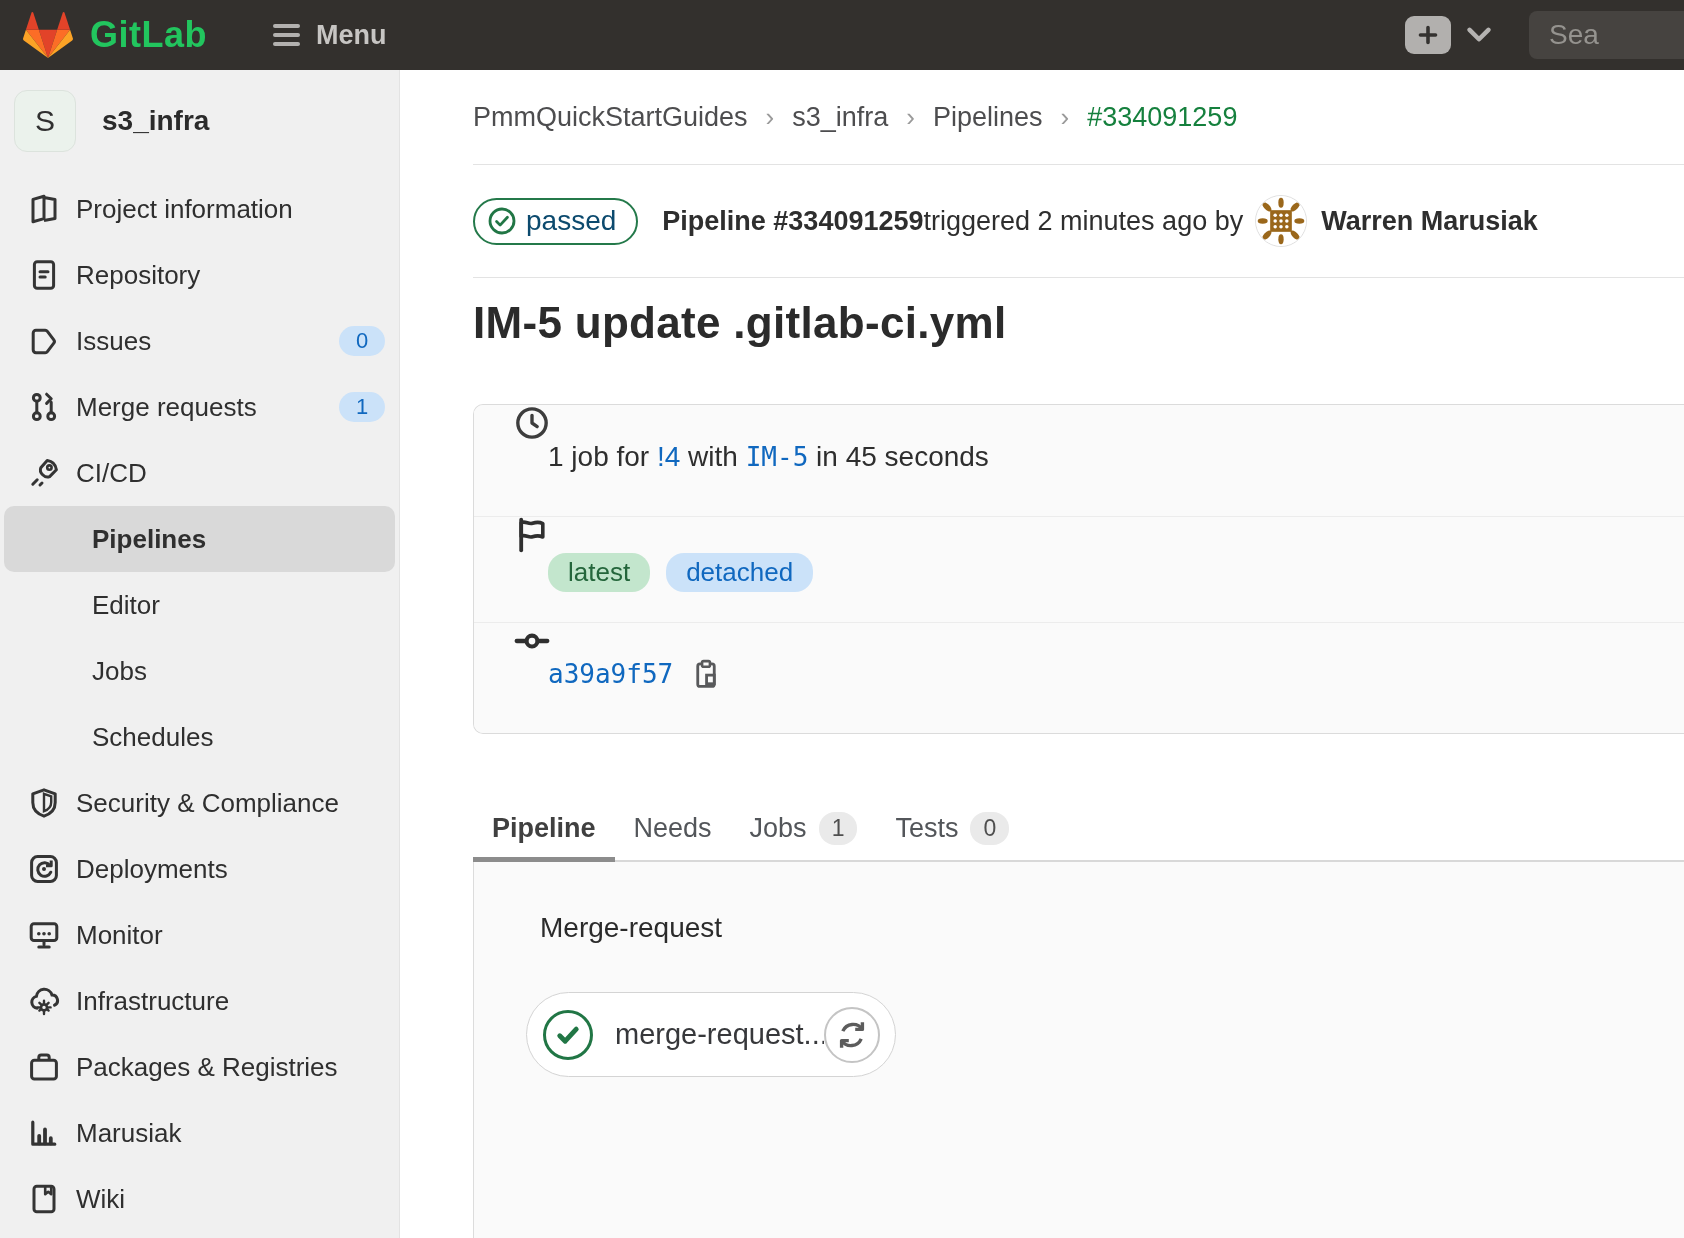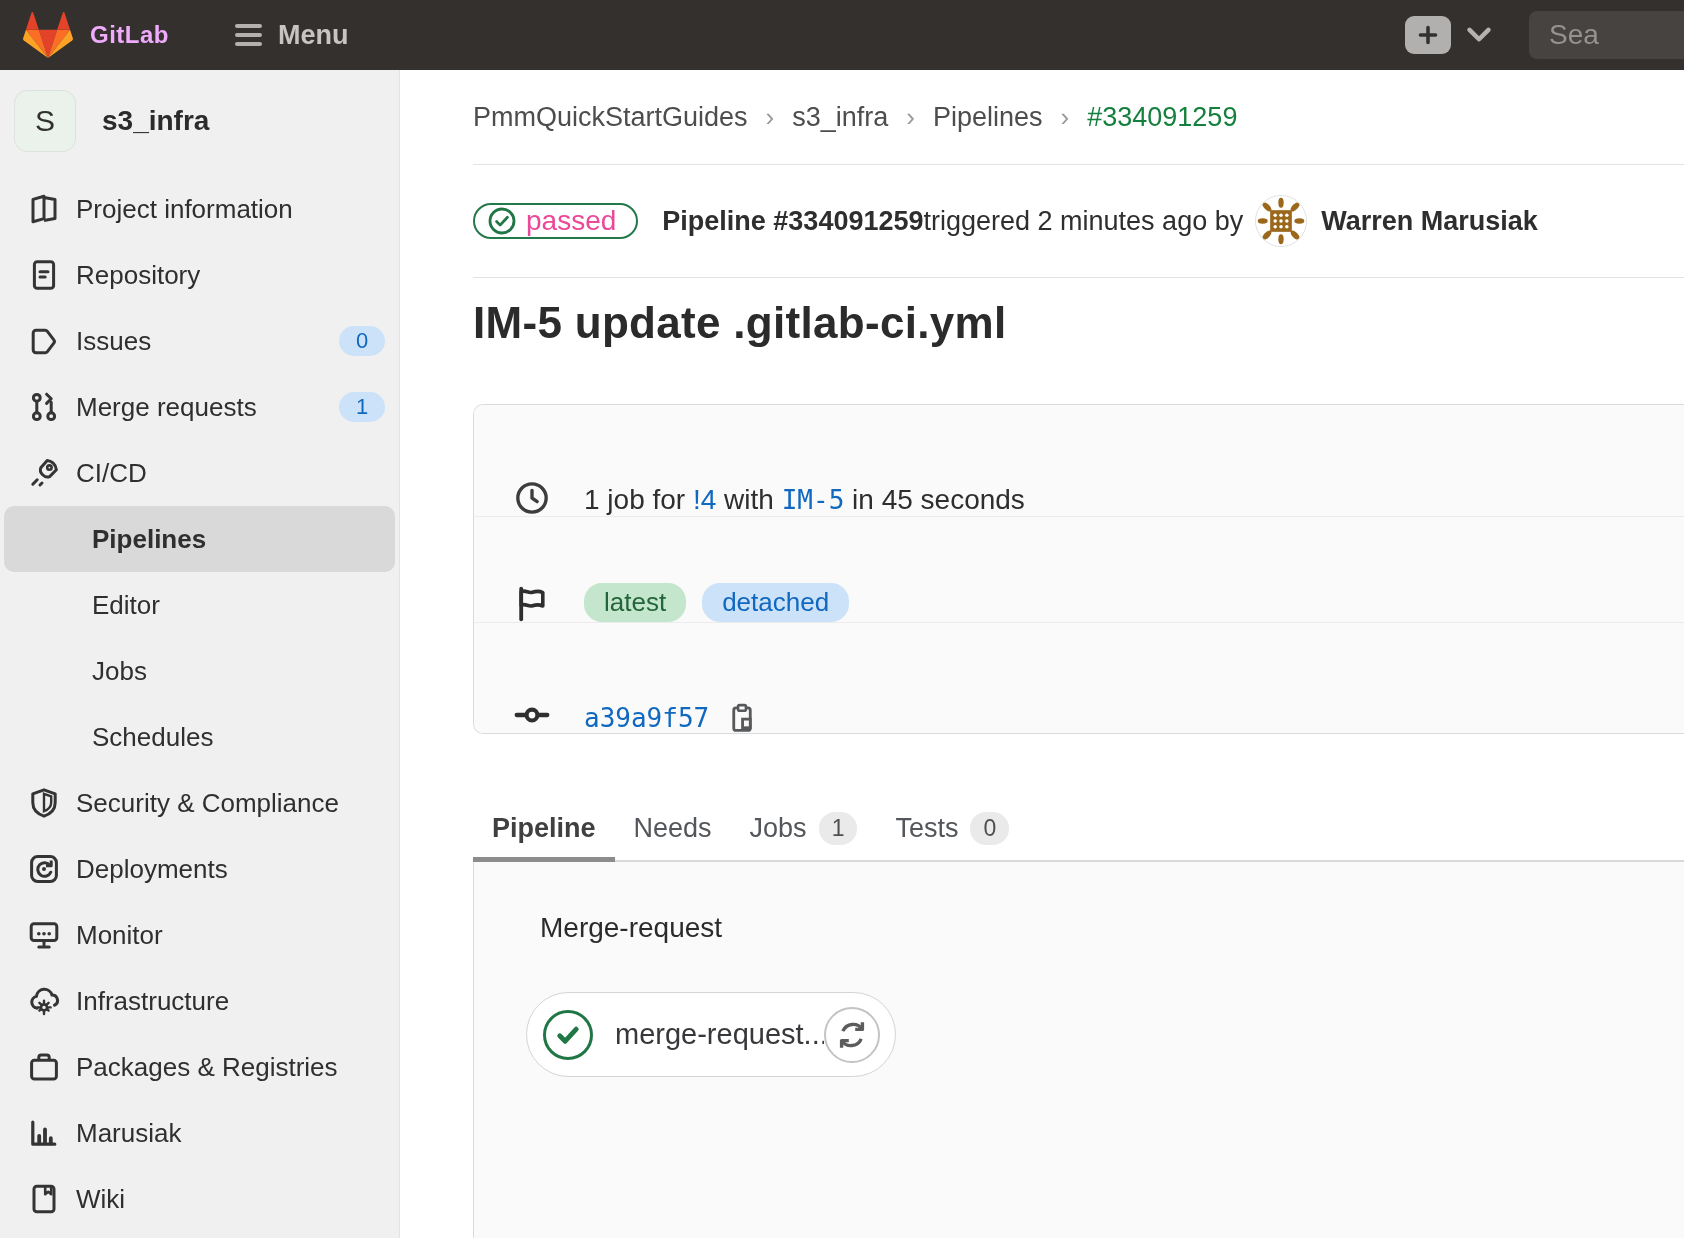--- a/index.html
+++ b/index.html
@@ -3,21 +3,21 @@
 <meta charset="utf-8">
 <style>
   * { margin:0; padding:0; box-sizing:border-box; }
   html,body { width:1684px; height:1238px; overflow:hidden; background:#fff;
     font-family:"Liberation Sans", sans-serif; color:#2e2e2e; }
 
   
   .navbar { height:70px; background:#33302d; display:flex; align-items:center; position:relative; }
   .logo-wrap { display:flex; align-items:center; margin-left:22px; cursor:pointer; }
   .logo-fox { width:52px; height:50px; }
-  .logo-text { color:#f0abfc; font-size:24px; font-weight:600; margin-left:16px; letter-spacing:.5px; }
+  .logo-text { color:#22c55e; font-size:36px; font-weight:600; margin-left:16px; letter-spacing:.5px; }
   .menu-btn { display:flex; align-items:center; margin-left:66px; cursor:pointer; }
   .hamburger { display:flex; flex-direction:column; gap:5px; }
   .hamburger span { display:block; width:27px; height:4px; background:#b3b1af; border-radius:2px; }
   .menu-label { color:#c7c5c3; font-size:27px; font-weight:700; margin-left:16px; }
   .nav-spacer { flex:1; }
   .plus-btn { width:46px; height:38px; background:#b2b0ae; border-radius:9px; display:flex;
     align-items:center; justify-content:center; cursor:pointer; }
   .plus-btn svg { width:22px; height:22px; }
   .nav-chevron { margin:0 38px 0 16px; cursor:pointer; display:flex; }
   .search-box { width:260px; height:48px; background:#464340; border-radius:8px;
@@ -49,37 +49,37 @@
 
   
   .breadcrumb { height:95px; display:flex; align-items:center; gap:18px;
     border-bottom:1px solid #e3e3e3; font-size:27px; color:#4d4d4f; }
   .crumb { cursor:pointer; white-space:nowrap; }
   .crumb-sep { color:#9a9a9a; font-size:26px; }
   .crumb.current { font-weight:400; color:#15803d; }
 
   
   .status-row { height:113px; display:flex; align-items:center; border-bottom:1px solid #e3e3e3; }
-  .passed-badge { display:flex; align-items:center; gap:9px; border:2px solid #24794a; color:#ec4899;
-    border-radius:25px; height:36px; padding:0 20px 0 12px; font-size:28px; }
+  .passed-badge { display:flex; align-items:center; gap:9px; border:2px solid #24794a; color:#0c4a6e;
+    border-radius:25px; height:47px; padding:0 20px 0 12px; font-size:28px; }
   .passed-badge svg { width:30px; height:30px; }
   .status-text { margin-left:24px; font-size:27px; color:#2e2e2e; display:flex; align-items:center; }
   .status-text b { font-weight:700; }
   .who-avatar { width:52px; height:52px; border-radius:50%; border:1px solid #e0e0e0; overflow:hidden;
     margin:0 14px 0 12px; flex:0 0 52px; cursor:pointer; }
   .author { font-weight:700; }
 
   
   .page-title { margin-top:20px; font-size:44px; font-weight:700; color:#2b2b2b; letter-spacing:.3px; }
 
   
   .info-box { margin-top:56px; border:1px solid #dbdbdb; border-right:none;
     border-radius:10px 0 0 10px; background:#fafafa; overflow:hidden; }
-  .info-row { display:flex; align-items:flex-end; padding-left:40px; font-size:28px; color:#2e2e2e;
-    border-bottom:1px solid #ececec; background:#fafafa; }
+  .info-row { display:flex; align-items:flex-start; padding-left:40px; font-size:28px; color:#2e2e2e;
+    border-bottom:1px solid #ececec; background:#fafafa;flex-direction:column; }
   .info-row:last-child { border-bottom:none; }
   .row-job { height:112px; } .row-tags { height:106px; } .row-commit { height:110px; } .row-mr { height:109px; }
   .info-row .ricn { width:36px; height:36px; flex:0 0 36px; display:flex; }
   .info-row .ricn svg { width:36px; height:36px; }
   .info-row .rtxt { margin-left:34px; display:flex; align-items:center; gap:0; white-space:pre-wrap; }
   a.lnk { color:#1068bf; text-decoration:none; cursor:pointer; }
   .mono { font-family:"DejaVu Sans Mono", monospace; font-size:26px; }
   .tag-pill { border-radius:18px; font-size:26px; padding:4px 20px; margin-right:16px; cursor:default; }
   .tag-latest { background:#c3e6cd; color:#24663b; }
   .tag-detached { background:#cbe2f9; color:#1068bf; }

